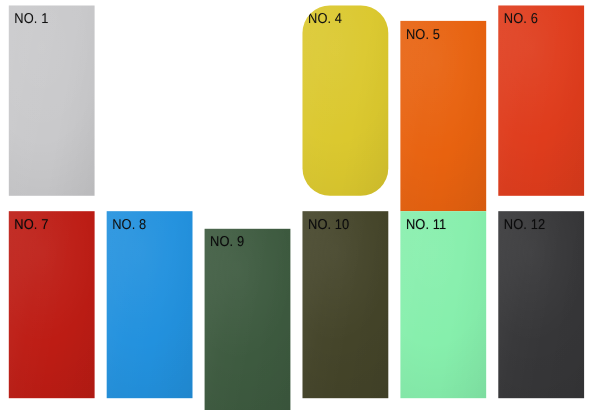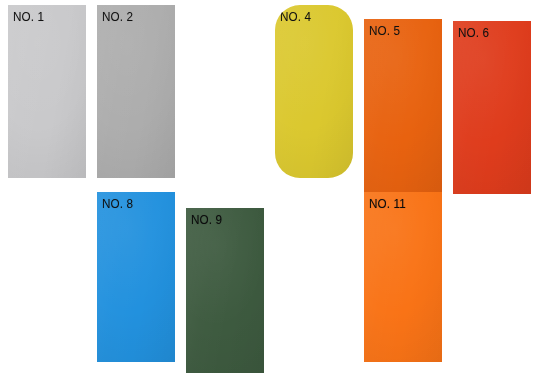--- a/index.html
+++ b/index.html
@@ -76,34 +76,40 @@
     text-shadow: 0 0 1px rgba(0,0,0,0.35);
   }
 </style>
 </head>
 <body>
 
 <div id="swatch-board" style="background: rgb(255, 255, 255);">
     <div class="swatch" style="left: 8px; top: 5px; width: 78px; height: 173px; background: rgb(201, 201, 203);">
       <span class="swatch-label">NO. 1</span>
     </div>
-    <div class="swatch" style="left: 97px; top: 5px; width: 78px; height: 173px; background: rgb(173, 173, 173);">
-      <span class="swatch-label">NO. 2</span>
-    </div>
     <div class="swatch" style="left: 275px; top: 5px; width: 78px; height: 173px; background: rgb(219, 200, 46); border-radius: 25px;">
       <span class="swatch-label">NO. 4</span>
     </div>
     <div class="swatch" style="left: 364px; top: 5px; width: 78px; height: 173px; background: rgb(232, 98, 15); margin-top: 14px;">
       <span class="swatch-label">NO. 5</span>
     </div>
-    <div class="swatch" style="left: 453px; top: 5px; width: 78px; height: 173px; background: rgb(223, 60, 28); margin-top: 16px;">
+    <div class="swatch" style="left: 453px; top: 5px; width: 78px; height: 173px; background: rgb(223, 60, 28);">
       <span class="swatch-label">NO. 6</span>
+    </div>
+    <div class="swatch tone-dark" style="left: 8px; top: 192px; width: 78px; height: 170px; background: rgb(189, 28, 20);">
+      <span class="swatch-label">NO. 7</span>
     </div>
     <div class="swatch" style="left: 97px; top: 192px; width: 78px; height: 170px; background: rgb(34, 145, 222);">
       <span class="swatch-label">NO. 8</span>
     </div>
     <div class="swatch tone-dark" style="left: 186px; top: 208px; width: 78px; height: 170px; background: rgb(61, 90, 63);">
       <span class="swatch-label">NO. 9</span>
     </div>
-    <div class="swatch tone-dark" style="left: 364px; top: 192px; width: 78px; height: 170px; background: #f97316;">
+    <div class="swatch tone-dark" style="left: 275px; top: 192px; width: 78px; height: 170px; background: rgb(68, 68, 41);">
+      <span class="swatch-label">NO. 10</span>
+    </div>
+    <div class="swatch tone-dark" style="left: 364px; top: 192px; width: 78px; height: 170px; background: #86efac;">
       <span class="swatch-label">NO. 11</span>
+    </div>
+    <div class="swatch tone-dark" style="left: 453px; top: 192px; width: 78px; height: 170px; background: rgb(54, 54, 56);">
+      <span class="swatch-label">NO. 12</span>
     </div>
   </div>
 
 </body></html>

